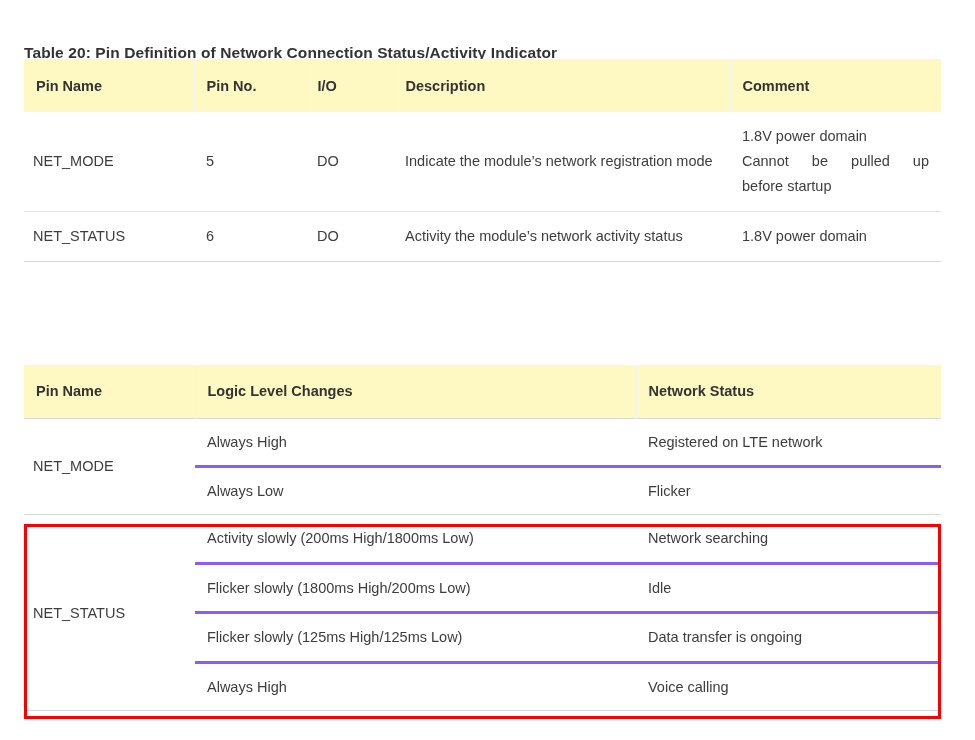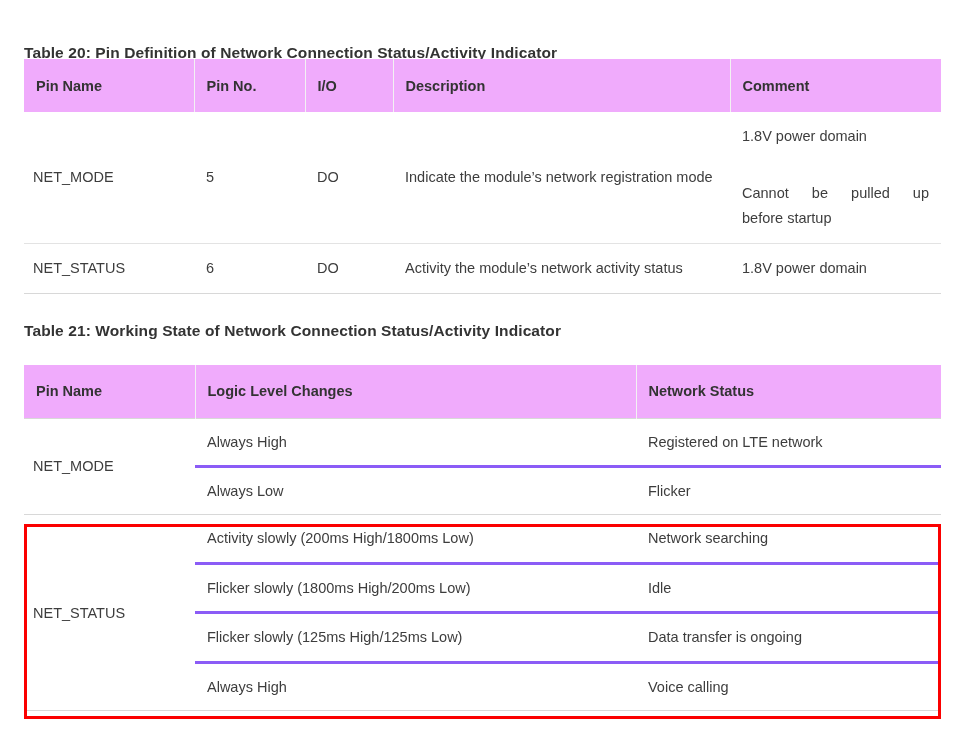--- a/index.html
+++ b/index.html
@@ -44,21 +44,21 @@
     width: 917px;
     border-collapse: collapse;
     table-layout: fixed;
     font-size: 14.5px;
     color: #3d3d3d;
   }
   #table-20 { top: 59px; }
   #table-21 { top: 365px; }
 
   .doc-table thead th {
-    background: #f0abfc;
+    background: #fef9c3;
     font-weight: bold;
     font-size: 14.5px;
     color: #333333;
     text-align: left;
     vertical-align: middle;
     padding: 8px 12px 8px 12px;
     height: 53px;
     border-right: 1px solid #f2f2f2;
   }
   .doc-table thead th:last-child { border-right: none; }
@@ -78,21 +78,21 @@
   #table-20 col.c2 { width: 111px; }
   #table-20 col.c3 { width: 88px; }
   #table-20 col.c4 { width: 337px; }
   #table-20 col.c5 { width: 211px; }
 
   #table-20 { border-bottom: 1px solid #d8d8d8; }
   #table-20 tbody tr:first-child td { border-top: none; }
   #table-20 tbody td { padding-top: 12px; padding-bottom: 12px; }
   #table-20 .cell-pin { padding-left: 9px; }
   #table-20 .cell-comment { line-height: 1.72; }
-  #table-20 .justify-line { text-align: justify; text-align-last: justify; margin-top: 32px; }
+  #table-20 .justify-line { text-align: justify; text-align-last: justify; }
 
   
   #table-21 col.d1 { width: 171px; }
   #table-21 col.d2 { width: 441px; }
   #table-21 col.d3 { width: 305px; }
 
   #table-21 { border-bottom: 1px solid #d8d8d8; }
   #table-21 td.pin-cell {
     border-top: 1px solid #d8d8d8;
     padding-left: 9px;
@@ -155,21 +155,20 @@
         <td>6</td>
         <td>DO</td>
         <td>Activity the module’s network activity status</td>
         <td class="cell-comment">
           <div>1.8V power domain</div>
         </td>
       </tr>
     </tbody>
   </table>
 
-  <div class="caption" id="caption-21">Table 21: Working State of Network Connection Status/Activity Indicator</div>
 
   <table class="doc-table" id="table-21">
     <colgroup>
       <col class="d1">
         <col class="d2">
         <col class="d3">
     </colgroup>
     <thead>
       <tr>
         <th>Pin Name</th>

